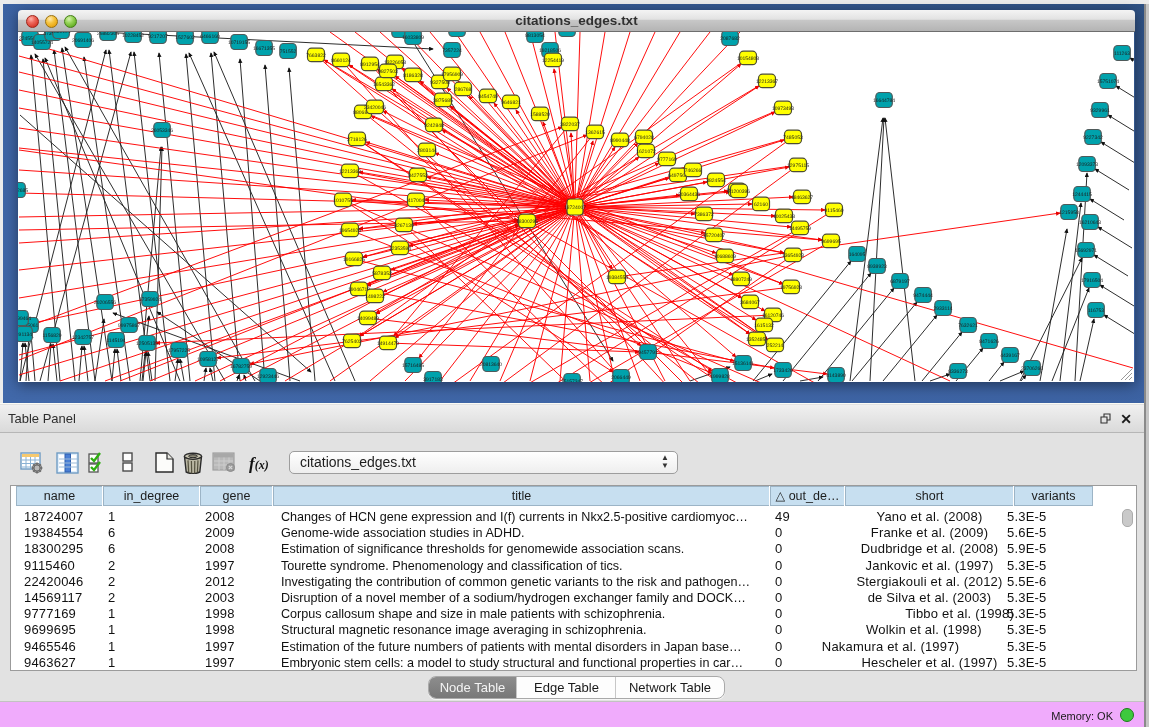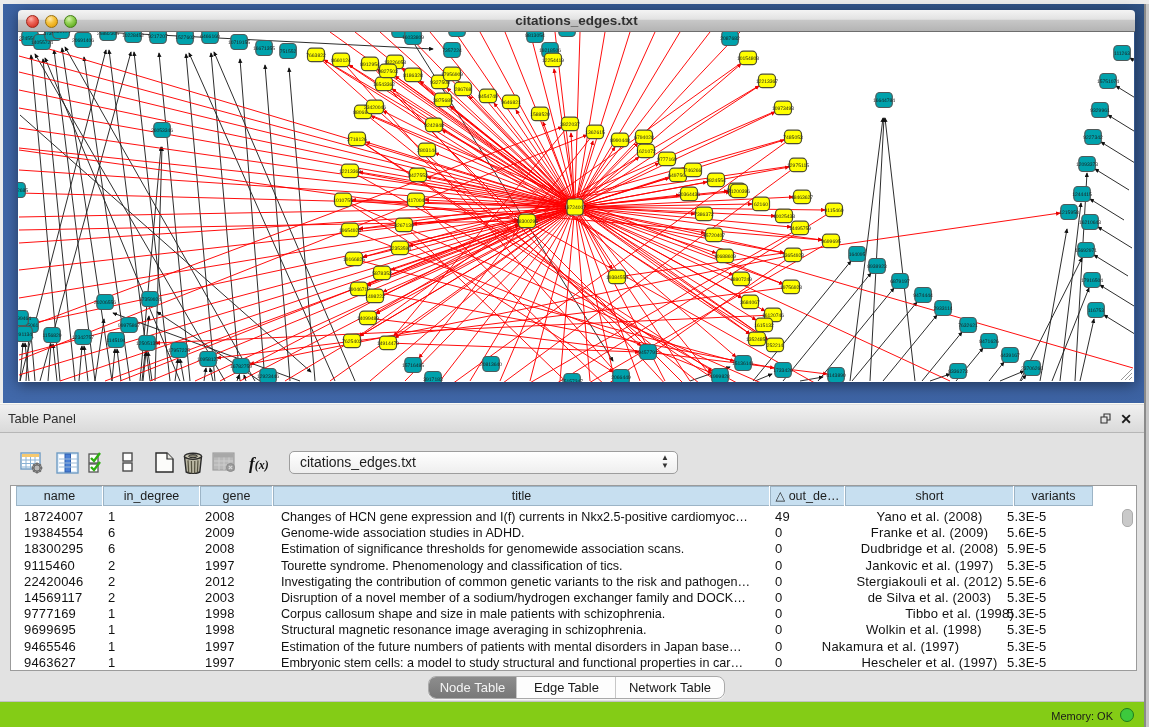--- a/index.html
+++ b/index.html
@@ -54,21 +54,21 @@
 #vsb .thumb{position:absolute;left:1px;top:2px;width:9px;height:16px;background:#c9c9c9;border:1px solid #ababab;border-radius:5px}
 
 #tabs{left:428px;top:272px;width:295px;height:21px;background:#fdfdfd;
   border:1px solid #a9a9a9;border-radius:8px;overflow:hidden;
   box-shadow:0 1px 0 rgba(255,255,255,.7)}
 .tab{position:absolute;top:0;height:21px;font-size:13px;line-height:21px;text-align:center}
 #tab1{left:0;width:87px;background:linear-gradient(#8d8d8d,#787878);color:#f4f4f4}
 #tab2{left:87px;width:99px;color:#1a1a1a;border-left:1px solid #c7c7c7}
 #tab3{left:186px;width:108px;color:#1a1a1a;border-left:1px solid #c7c7c7}
 
-#status{left:0;top:701px;width:1144px;height:26px;background:#84cc16;
+#status{left:0;top:701px;width:1144px;height:26px;background:#f0abfc;
   border-top:1px solid #c2c2c2}
 #mem{position:absolute;right:31px;top:8px;font-size:11px;color:#1a1a1a}
 #dot{position:absolute;right:10px;top:6px;width:12px;height:12px;border-radius:50%;
   background:#3dc93d;border:1.5px solid #1e7a1e}
 
 </style>
 </head>
 <body>
 <div class="abs" id="desktop">
   <div class="abs" id="win">

